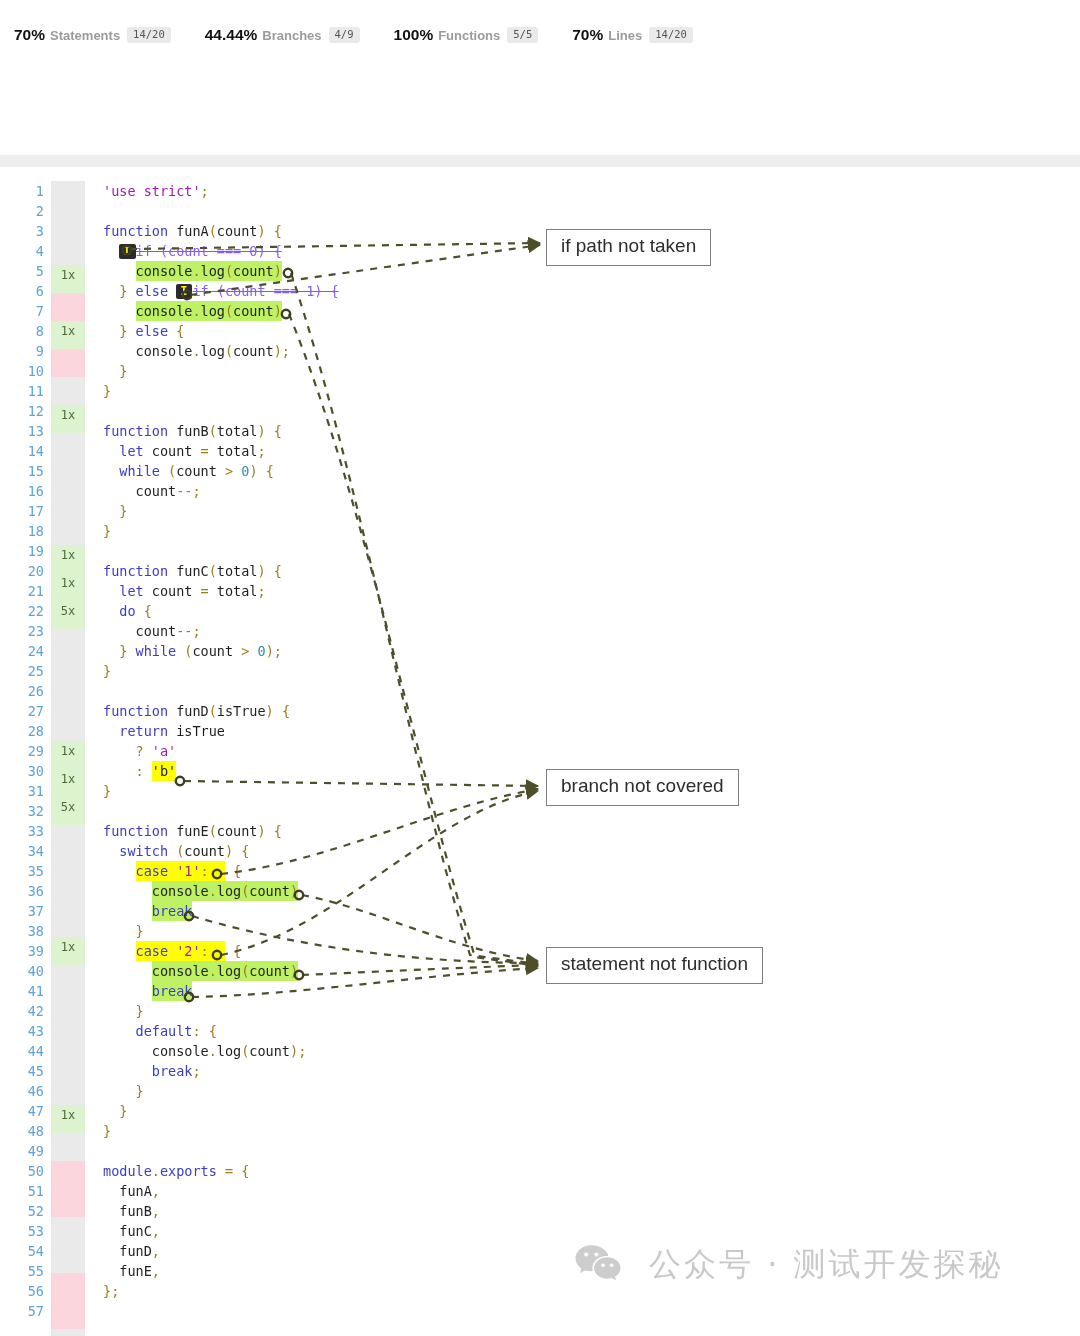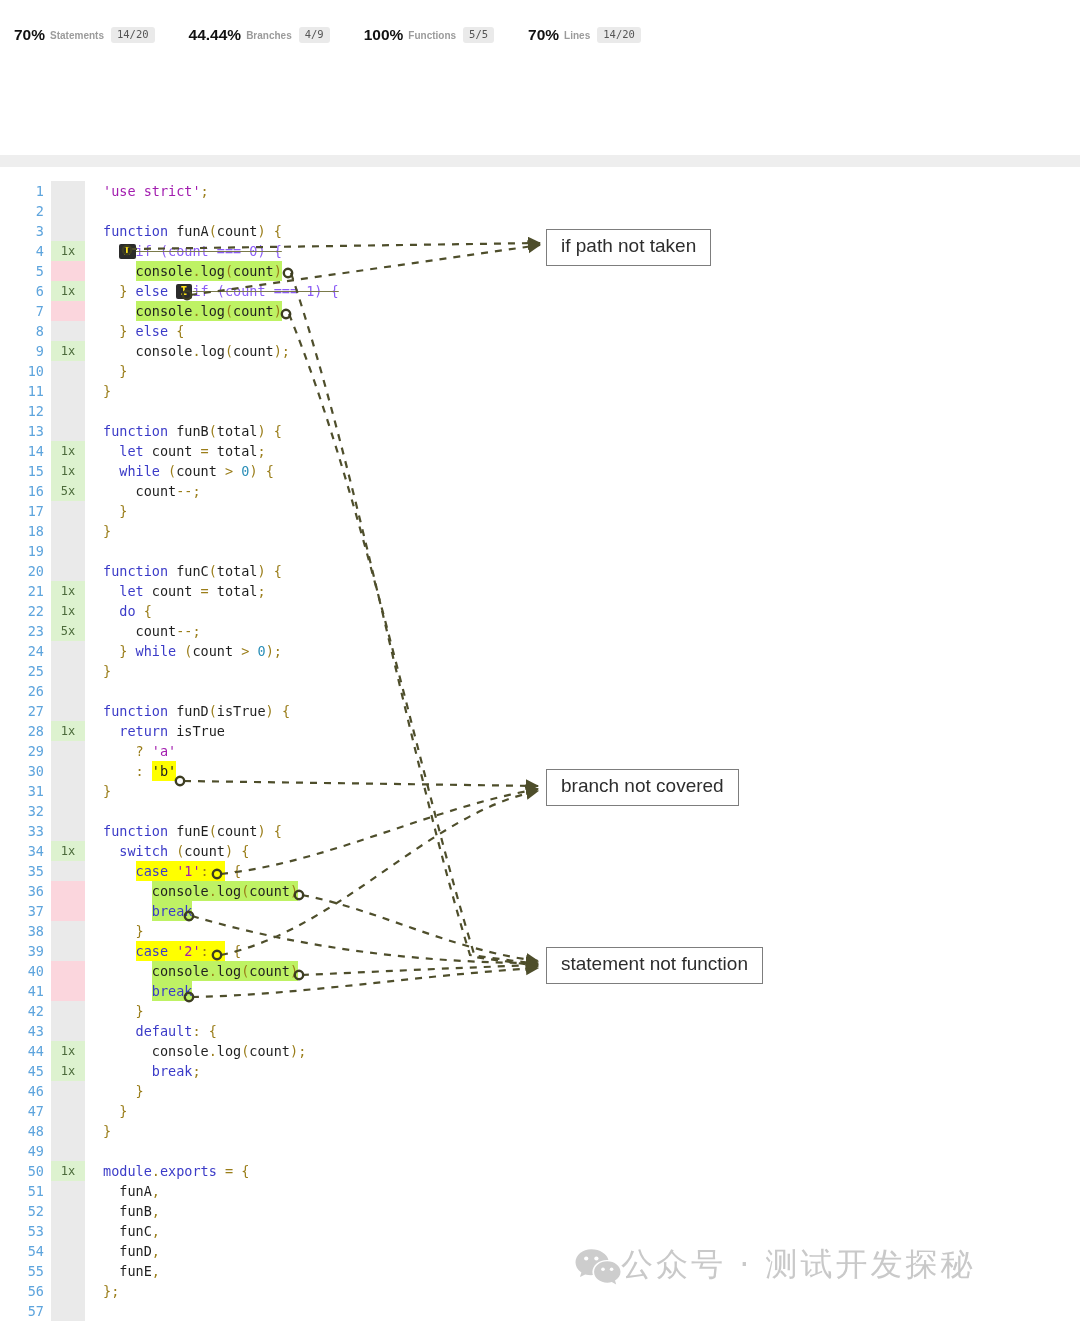--- a/index.html
+++ b/index.html
@@ -57,21 +57,21 @@
   .stat .pct {
     font-weight: bold;
     color: #111;
     margin-right: 5px;
     font-size: 15.5px;
   }
   .stat .kind {
     color: #9b9b9b;
     font-weight: bold;
     margin-right: 7px;
-    font-size: 10px;
+    font-size: 13px;
   }
   .stat .frac {
     background: #eaeaea;
     color: #555;
     border-radius: 3px;
     padding: 2px 6px 3px 6px;
     font-size: 10.5px;
     font-family: "DejaVu Sans Mono", monospace;
     line-height: 1;
   }
@@ -126,21 +126,21 @@
   .col-counts {
     width: 34px;
     padding-right: 2px;
     text-align: center;
     white-space: pre;
     color: #555;
     font-size: 12px;
   }
   .col-counts .cl {
     display: block;
-    height: 20px;
+    height: 28px;
     line-height: 20px;
   }
   .cl.bg-none  { background: #eaeaea; }
   .cl.bg-hit   { background: #ddf2cf; color: #4c6b3b; }
   .cl.bg-miss  { background: #fbd6dd; }
   .cl.bg-blank { background: #eaeaea; }
 
   .col-code {
     padding-left: 16px;
     white-space: pre;
@@ -209,22 +209,22 @@
     white-space: nowrap;
     line-height: 1.2;
   }
 
   
   .watermark {
     position: absolute;
     left: 575px;
     top: 1243px;
     display: flex;
-    align-items: flex-end;
-    gap: 0;
+    align-items: flex-start;
+    gap: 28px;
     opacity: 1;
   }
   .watermark .wm-text {
     color: #c9c9c9;
     font-size: 32px;
     font-family: "DejaVu Sans", sans-serif;
     letter-spacing: 3px;
     white-space: nowrap;
   }
   .wechat-icon { flex: 0 0 auto; }

